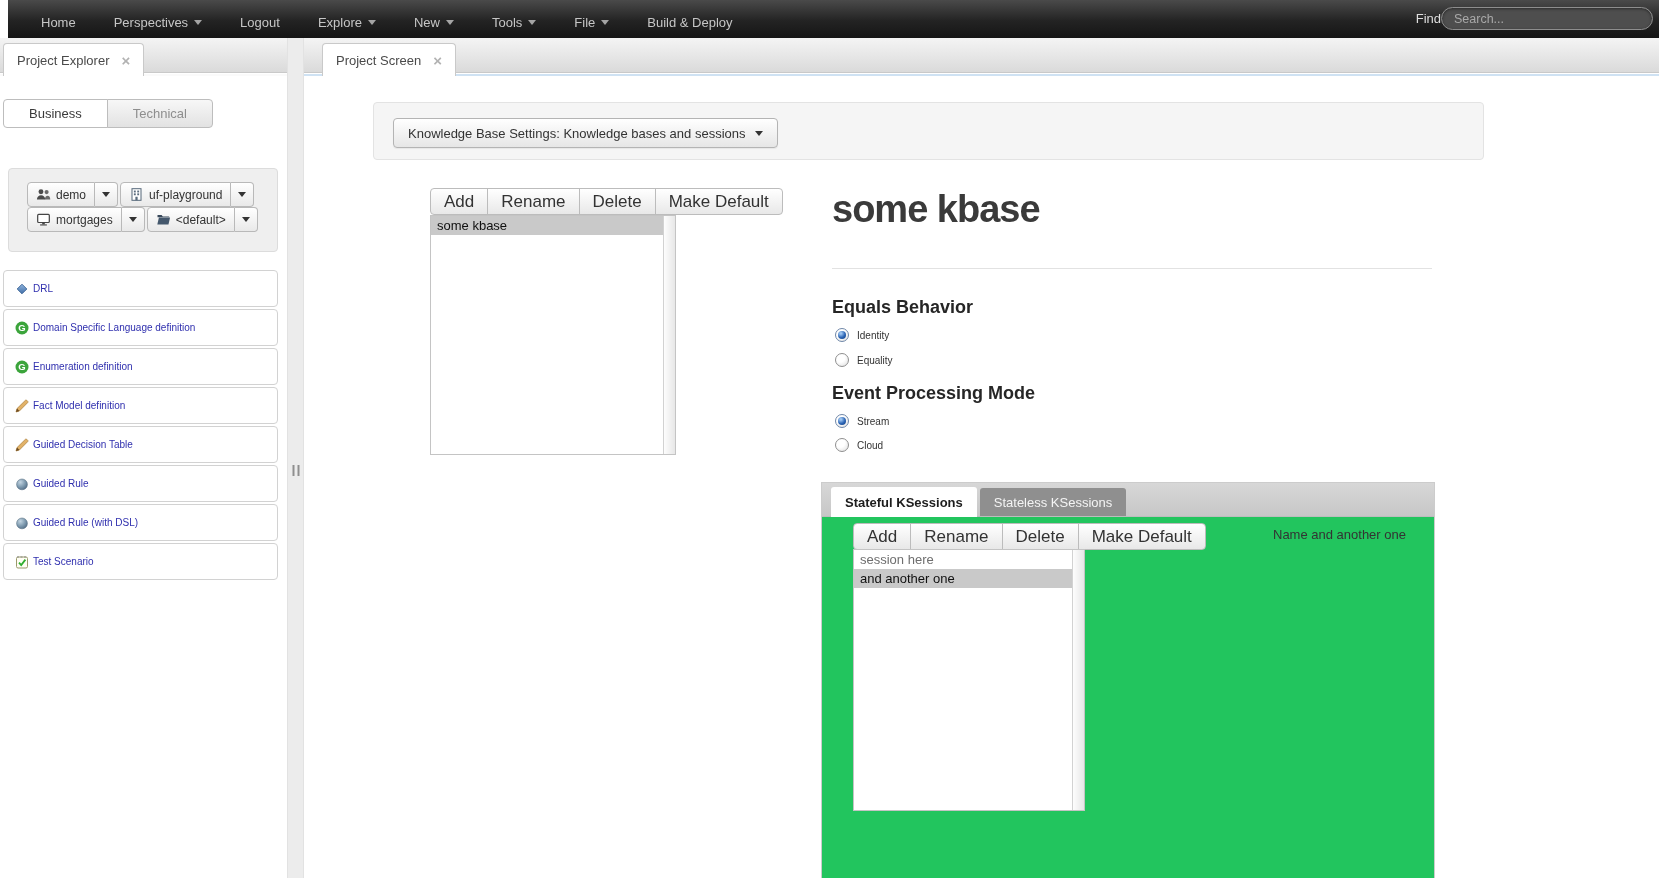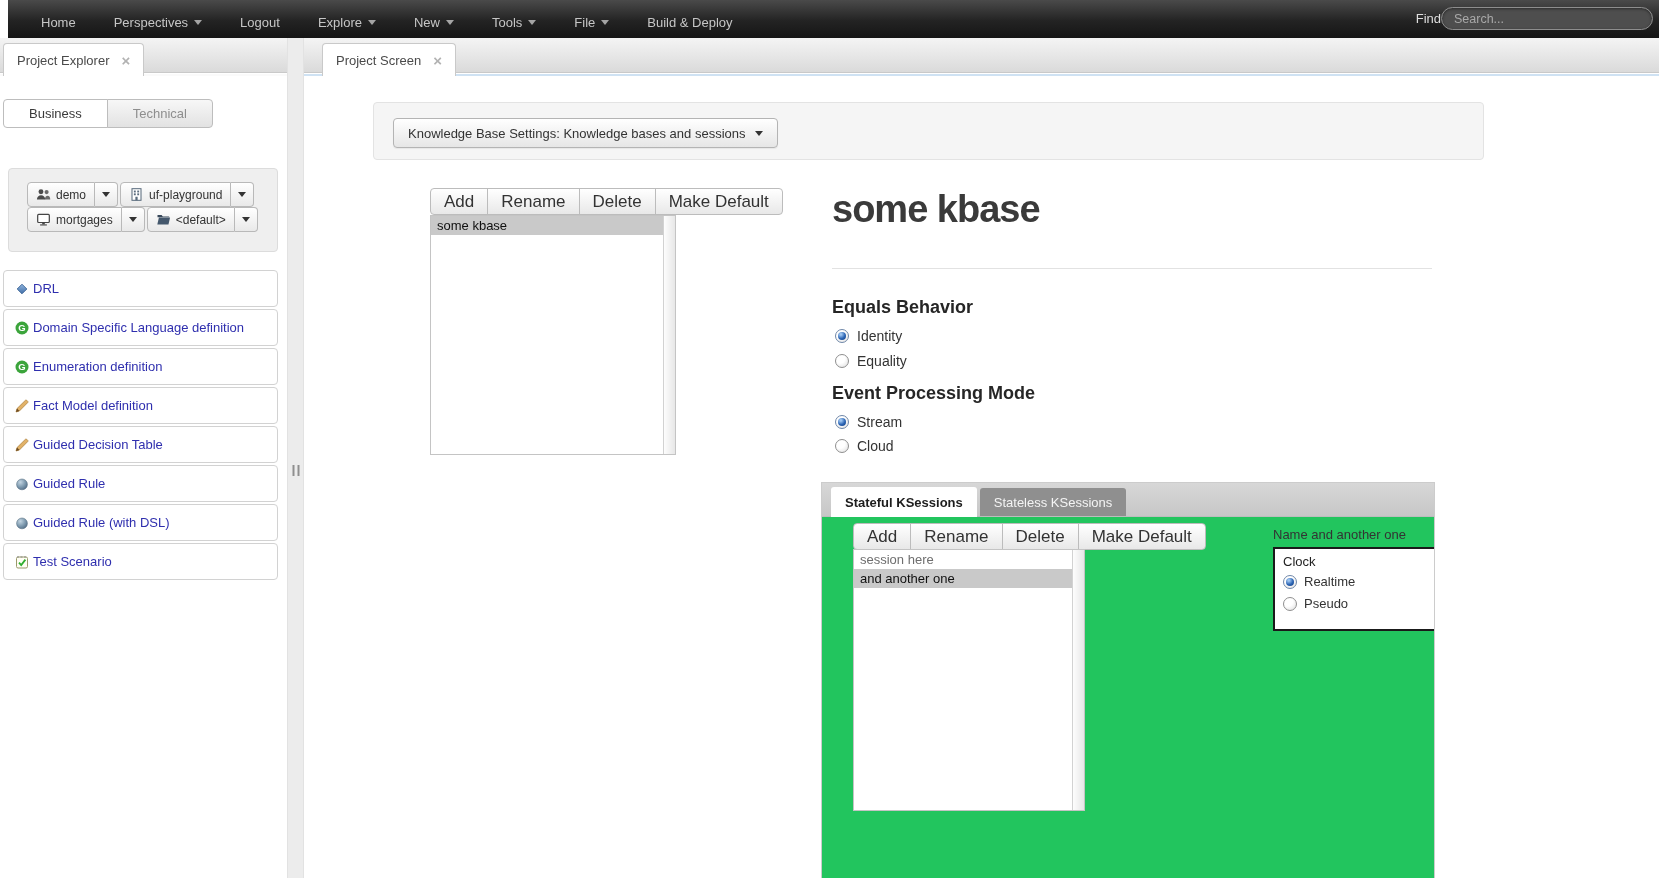--- a/index.html
+++ b/index.html
@@ -60,21 +60,21 @@
   .split{display:inline-flex;}
   .split-lbl,.split-car{background:linear-gradient(#fff,#e9e9e9);border:1px solid #b9b9b9;height:25px;
         box-sizing:border-box;display:flex;align-items:center;gap:5px;font-size:12px;color:#333;
         padding:0 8px;cursor:pointer;}
   .split-lbl{border-radius:4px 0 0 4px;}
   .split-car{border-left:none;border-radius:0 4px 4px 0;padding:0 7px;}
 
   .file-list{position:absolute;left:3px;top:194px;width:275px;display:flex;flex-direction:column;gap:2px;}
   .file-item{height:37px;box-sizing:border-box;border:1px solid #d2d2d2;border-radius:4px;background:#fff;
              display:flex;align-items:center;padding:0 10px;gap:3px;cursor:pointer;}
-  .file-item a{color:#2f2fae;font-size:13px;text-decoration:none;cursor:pointer;}
+  .file-item a{color:#2f2fae;font-size:10px;text-decoration:none;cursor:pointer;}
   .fi-icon{width:16px;height:16px;display:flex;align-items:center;justify-content:center;flex:none;}
 
   
   .main-panel{position:absolute;left:304px;top:76px;right:0;bottom:0;background:#fff;}
   .well{position:absolute;left:69px;top:26px;width:1111px;height:58px;box-sizing:border-box;
         background:#f5f5f5;border:1px solid #e3e3e3;border-radius:4px;}
   .dd-btn{position:absolute;left:89px;top:42px;height:30px;display:flex;align-items:center;gap:9px;
           padding:0 14px;background:linear-gradient(#fff,#e6e6e6);border:1px solid #b4b4b4;
           border-radius:4px;font-size:13px;color:#333;cursor:pointer;box-shadow:0 1px 1px rgba(0,0,0,.06);}
 
@@ -100,21 +100,21 @@
   .sec{position:absolute;left:528px;margin:0;font-size:18px;font-weight:bold;color:#262626;}
   .sec-equals{top:221px;}
   .sec-event{top:307px;}
   .radio-row{position:absolute;left:531px;display:flex;align-items:center;gap:8px;}
   .rr-identity{top:252px;} .rr-equality{top:277px;} .rr-stream{top:338px;} .rr-cloud{top:362px;}
   .radio{width:14px;height:14px;border-radius:50%;border:1px solid #8f8f8f;box-sizing:border-box;
          background:radial-gradient(circle at 35% 30%,#fff 40%,#dcdcdc);position:relative;cursor:pointer;flex:none;}
   .radio.checked{border-color:#6f87a8;}
   .radio.checked::after{content:"";position:absolute;left:2px;top:2px;width:8px;height:8px;border-radius:50%;
          background:radial-gradient(circle at 35% 30%,#9cc4f0 10%,#2b64b4 55%,#123c7d);}
-  .radio-label{font-size:14px;color:#333;cursor:default;}
+  .radio-label{font-size:10px;color:#333;cursor:default;}
 
   
   .ks-panel{position:absolute;left:517px;top:406px;width:614px;height:490px;box-sizing:border-box;
             border:1px solid #ccc;background:#22c55e;overflow:hidden;}
   .ks-strip{position:absolute;left:0;top:0;right:0;height:34px;box-sizing:border-box;
             background:linear-gradient(#d7d7d7,#c7c7c7);border-bottom:1px solid #bdbdbd;
             display:flex;align-items:flex-end;padding-left:9px;gap:3px;}
   .ks-tab{height:28px;display:flex;align-items:center;padding:0 14px;font-size:13px;
           border-radius:3px 3px 0 0;cursor:pointer;}
   .ks-tab.active{background:#fff;color:#1d1d1d;font-weight:bold;height:30px;margin-bottom:-1px;z-index:1;}
@@ -402,27 +402,16 @@
       </div>
 
       <div class="listbox session-list">
         <div class="row dim">session here</div>
         <div class="row selected">and another one</div>
         <div class="scroll-track"></div>
       </div>
 
       <div class="name-label">Name and another one</div>
 
-      <div class="clock-box">
-        <div class="clock-title">Clock</div>
-        <div class="clock-row">
-          <span class="radio checked"></span>
-          <span class="radio-label">Realtime</span>
-        </div>
-        <div class="clock-row">
-          <span class="radio"></span>
-          <span class="radio-label">Pseudo</span>
-        </div>
-      </div>
     </div>
 
   </div>
 </div>
 
 </body></html>

